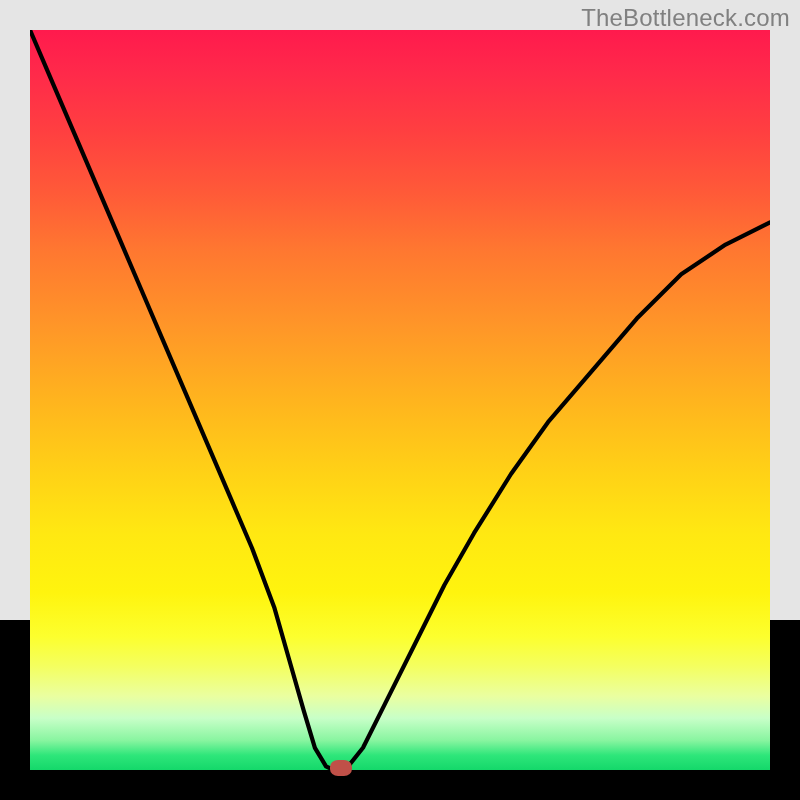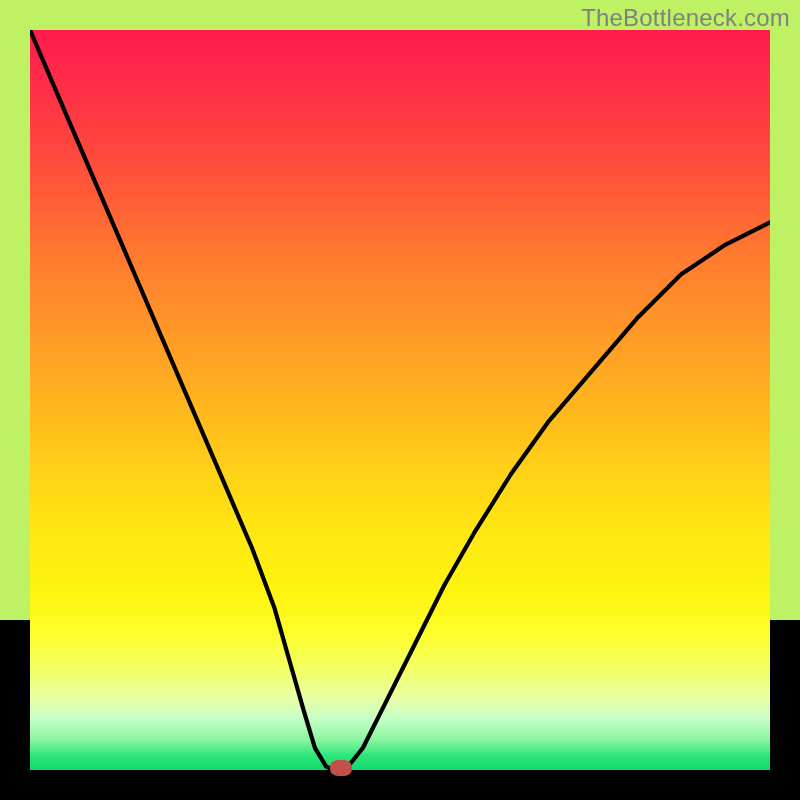--- a/index.html
+++ b/index.html
@@ -10,21 +10,21 @@
     background: #000000;
     overflow: hidden;
     font-family: Arial, Helvetica, sans-serif;
   }
   .frame {
     position: absolute;
     top: 0;
     left: 0;
     width: 800px;
     height: 620px;
-    background: #bef264;
+    background: #e5e5e5;
     text-align: right;
   }
   .plot-area {
     position: absolute;
     top: 30px;
     left: 30px;
     width: 740px;
     height: 740px;
     background: linear-gradient(
       to bottom,

